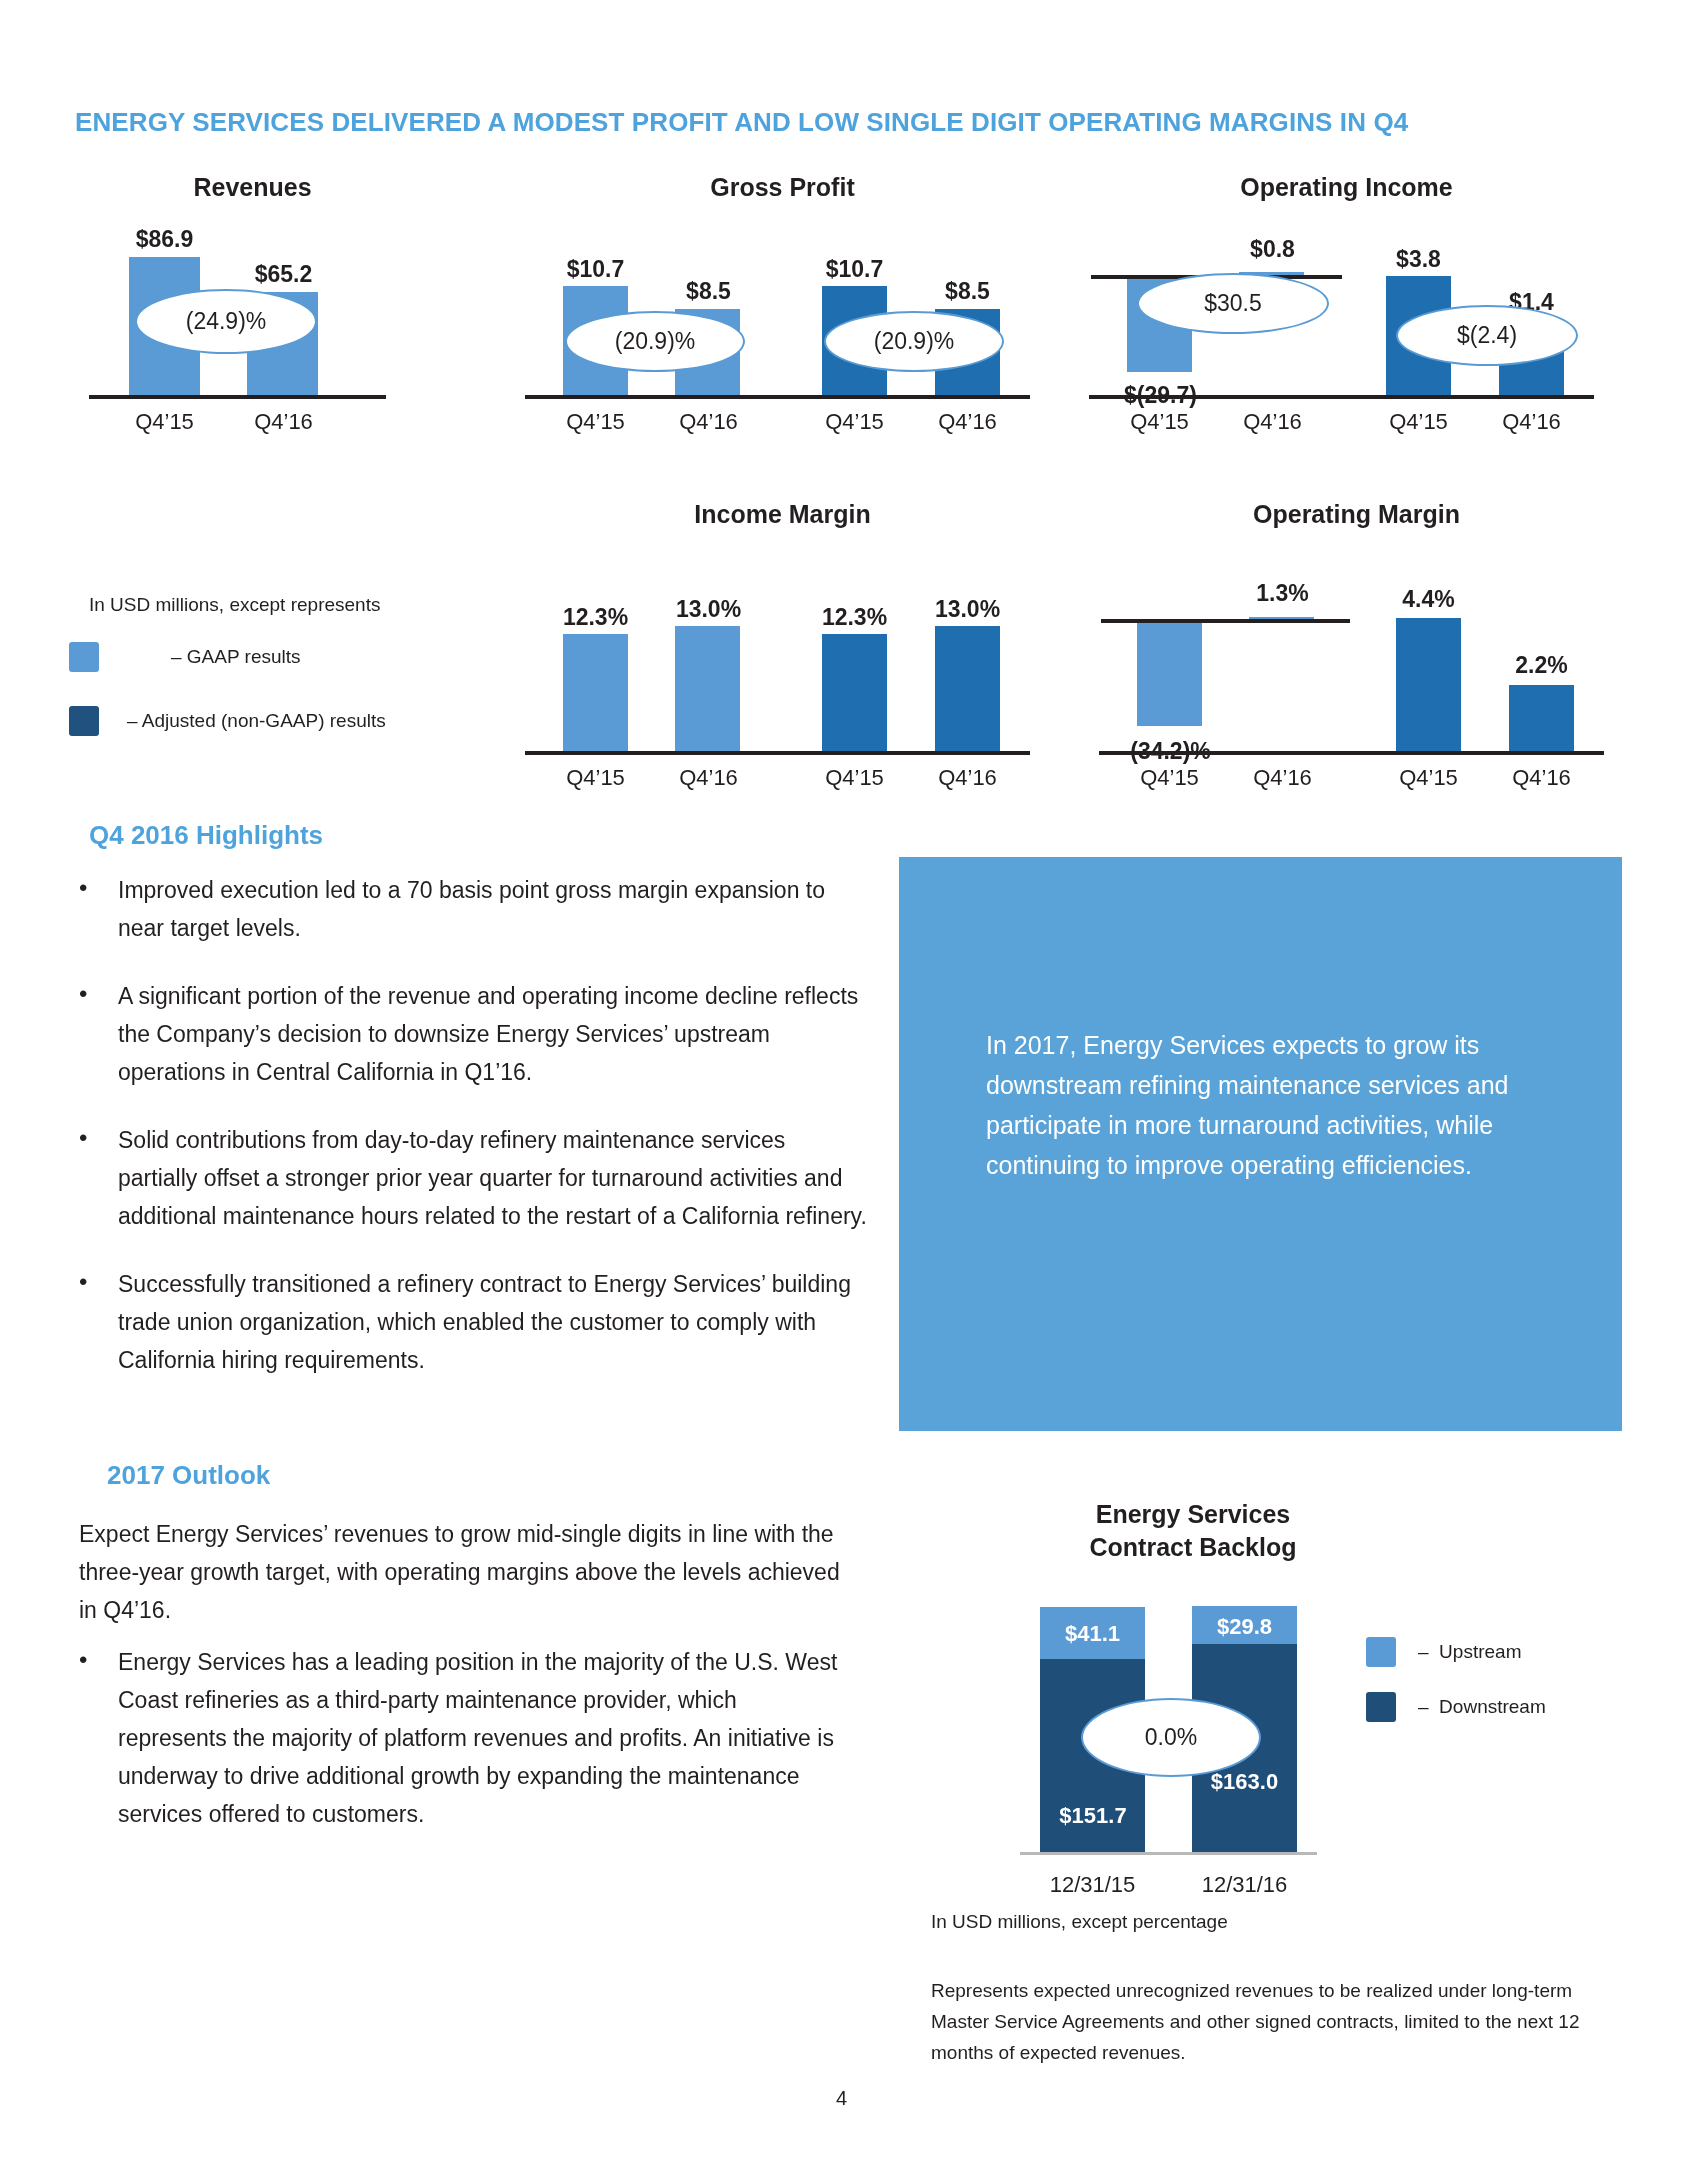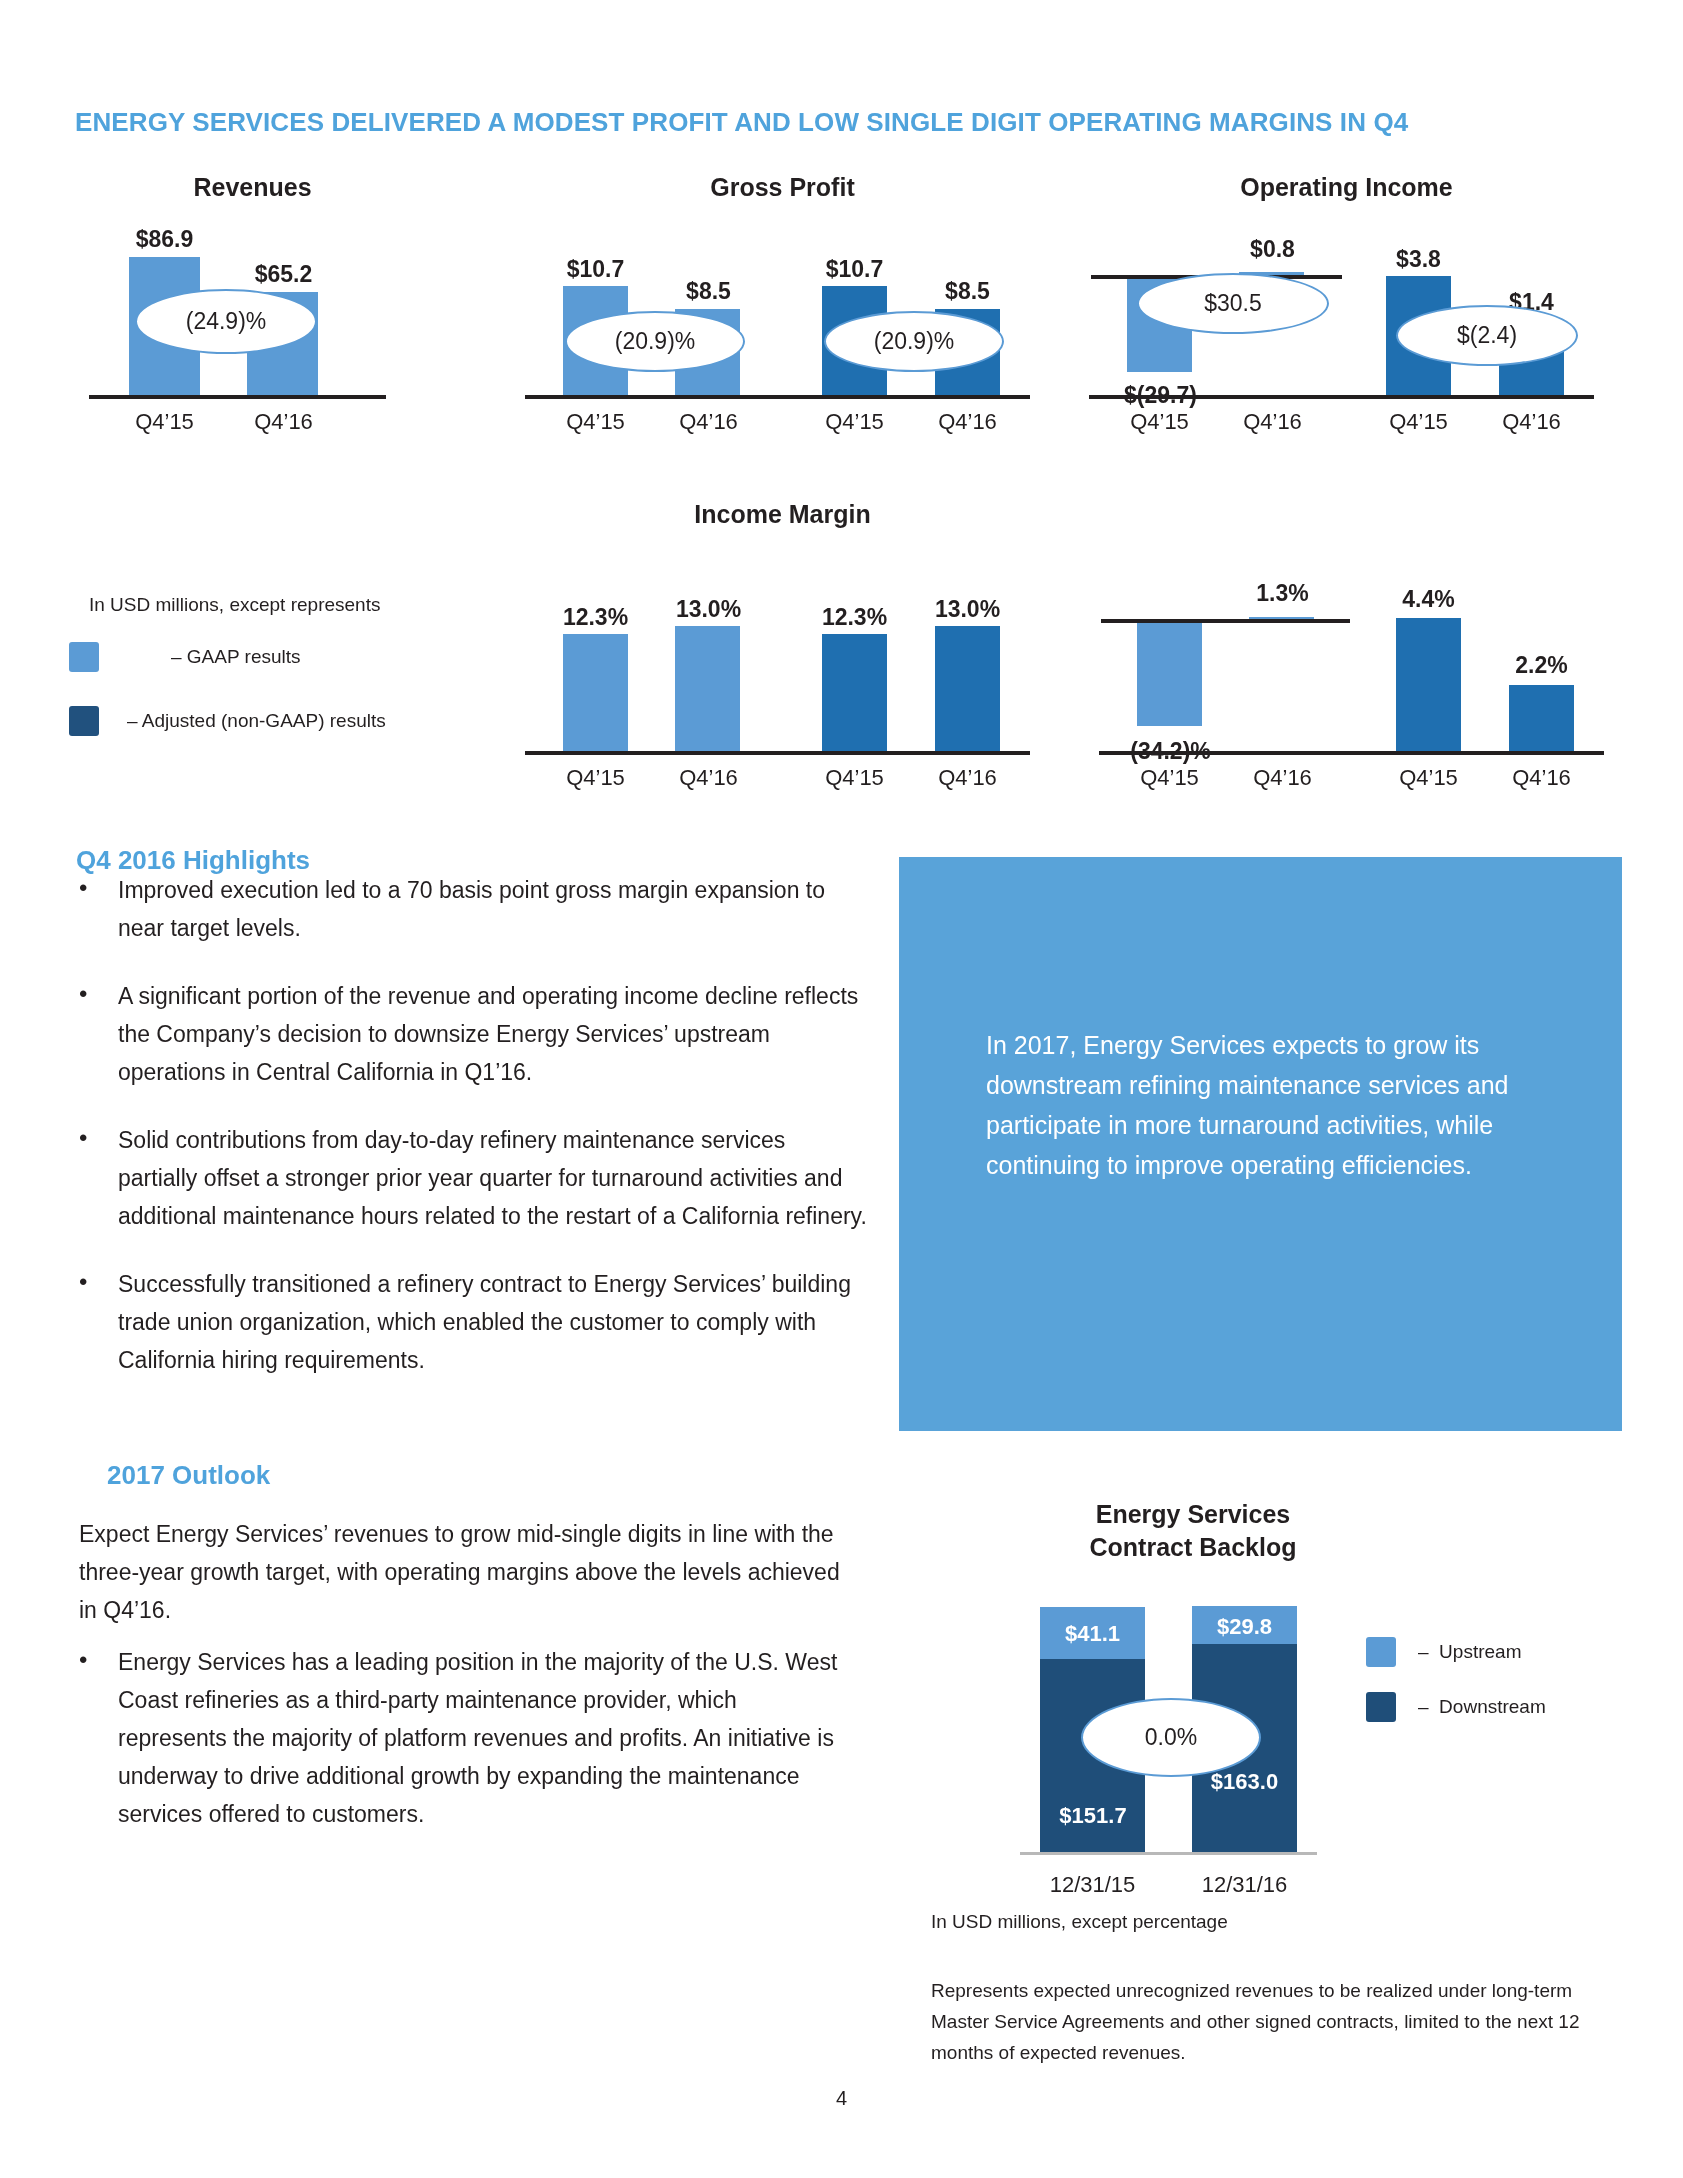--- a/index.html
+++ b/index.html
@@ -192,20 +192,21 @@
       <div class="vlabel" style="left:385px;width:115px;bottom:174px;">13.0%</div>
 
       <div class="xlabel" style="left:13px;width:115px;bottom:6px;">Q4’15</div>
       <div class="xlabel" style="left:126px;width:115px;bottom:6px;">Q4’16</div>
       <div class="xlabel" style="left:272px;width:115px;bottom:6px;">Q4’15</div>
       <div class="xlabel" style="left:385px;width:115px;bottom:6px;">Q4’16</div>
     </div>
   </div>
 
   <div class="chart" style="left:1099px;top:500px;width:515px;height:297px;">
+    <div class="chart-title">Operating Margin</div>
     <div class="plot" style="top:40px;height:257px;">
       <div class="axis" style="left:0;width:505px;bottom:42px;"></div>
       <div class="zeroline" style="left:2px;width:249px;bottom:174px;"></div>
       <div class="bar light" style="left:38px;width:65px;bottom:71px;height:105px;"></div>
       <div class="bar light" style="left:150px;width:65px;bottom:174px;height:6px;"></div>
       <div class="bar dark" style="left:297px;width:65px;bottom:46px;height:133px;"></div>
       <div class="bar dark" style="left:410px;width:65px;bottom:46px;height:66px;"></div>
 
       <div class="vlabel" style="left:7px;width:129px;bottom:32px;">(34.2)%</div>
       <div class="vlabel" style="left:126px;width:115px;bottom:190px;">1.3%</div>
@@ -222,21 +223,21 @@
   <div class="legend-note">In USD millions, except represents</div>
   <div class="legend-row" style="left:69px;top:642px;gap:44px;">
     <div class="swatch light"></div>
     <div class="legend-text">–  GAAP results</div>
   </div>
   <div class="legend-row" style="left:69px;top:706px;">
     <div class="swatch dark"></div>
     <div class="legend-text">–  Adjusted (non-GAAP) results</div>
   </div>
 
-  <div class="sec-head" style="left:76px;top:820px;margin-top:25px;">Q4 2016 Highlights</div>
+  <div class="sec-head" style="left:89px;top:820px;">Q4 2016 Highlights</div>
   <ul class="bullets" style="left:67px;top:871px;width:802px;">
     <li>Improved execution led to a 70 basis point gross margin expansion to near target levels.</li>
     <li>A significant portion of the revenue and operating income decline reflects the Company’s decision to downsize Energy Services’ upstream operations in Central California in Q1’16.</li>
     <li>Solid contributions from day-to-day refinery maintenance services partially offset a stronger prior year quarter for turnaround activities and additional maintenance hours related to the restart of a California refinery.</li>
     <li>Successfully transitioned a refinery contract to Energy Services’ building trade union organization, which enabled the customer to comply with California hiring requirements.</li>
   </ul>
 
   <div class="callout">
     <div class="callout-text">In 2017, Energy Services expects to grow its downstream refining maintenance services and participate in more turnaround activities, while continuing to improve operating efficiencies.</div>
   </div>

